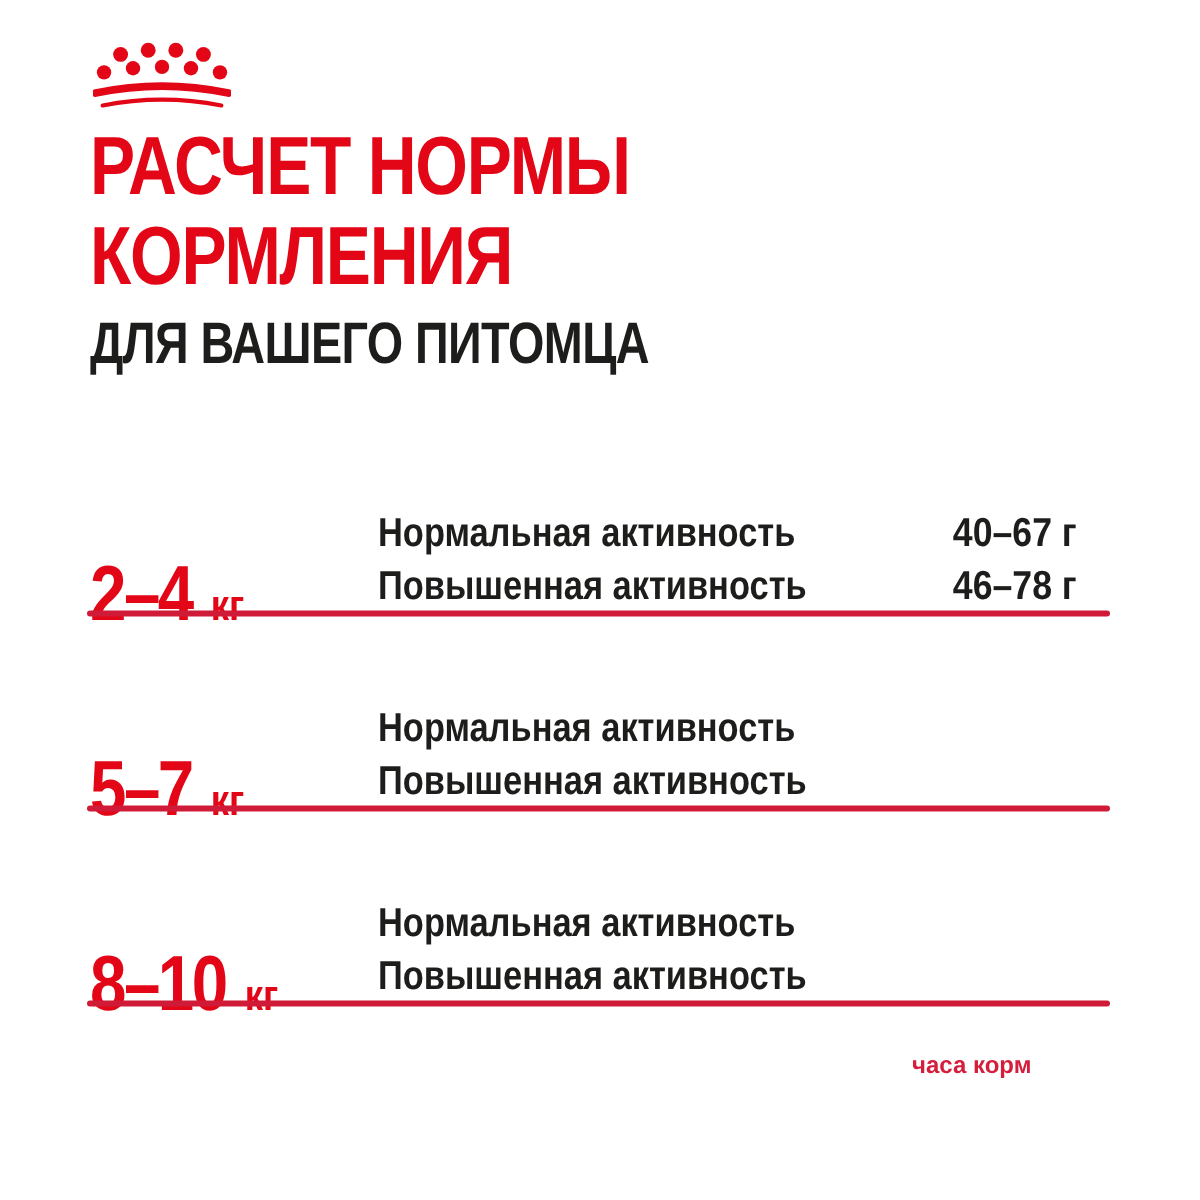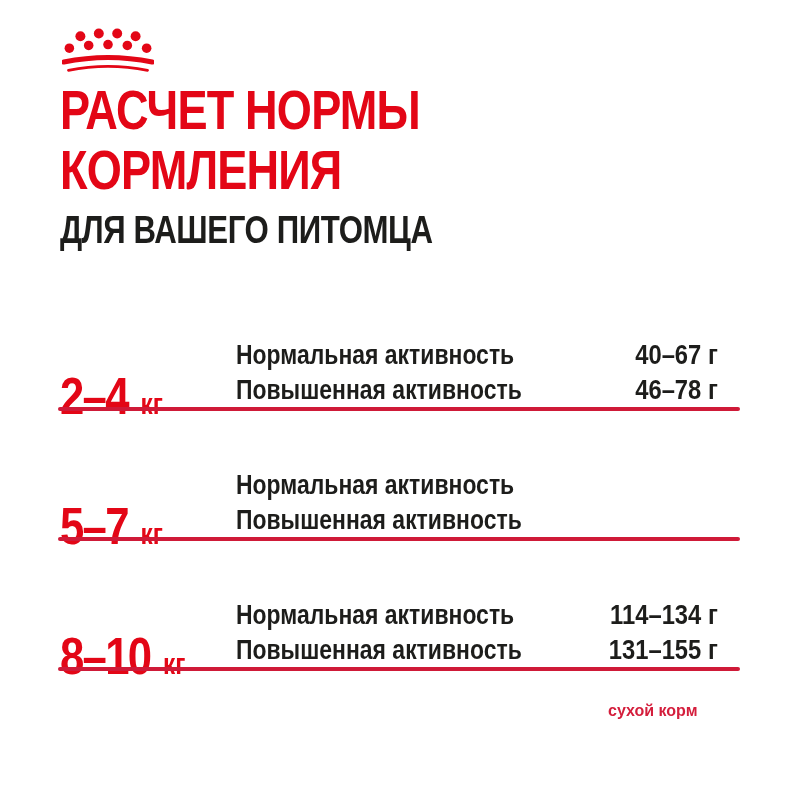--- a/index.html
+++ b/index.html
@@ -49,21 +49,21 @@
   
   .table { position: absolute; left: 58px; top: 330px; width: 684px; }
   .row { position: relative; height: 130px; }
   .weight {
     position: absolute; left: 2px; top: 36px;
     color: #e30616; white-space: nowrap;
     transform: scaleX(0.84); transform-origin: left bottom;
   }
   .weight .weight-range { font-size: 52px; font-weight: 800; letter-spacing: -2px; }
   .weight .weight-unit { font-size: 29px; font-weight: 800; margin-left: 7px; letter-spacing: 0; }
-  .labels { position: absolute; left: 178px; top: 8px; }
+  .labels { position: absolute; left: 194px; top: 8px; }
   .label-line {
     font-size: 27px; font-weight: 700; line-height: 35px;
     color: #1d1d1b; white-space: nowrap;
     transform: scaleX(0.85); transform-origin: left center;
   }
   .values { position: absolute; left: 500px; top: 8px; width: 170px; text-align: right; }
   .value-line {
     font-size: 27px; font-weight: 700; line-height: 35px;
     color: #1d1d1b; white-space: nowrap;
     transform: scaleX(0.88); transform-origin: center center;
@@ -135,22 +135,18 @@
   </div>
 
   <div class="row">
     <div class="weight">
       <span class="weight-range">8–10</span><span class="weight-unit">&nbsp;кг</span>
     </div>
     <div class="labels">
       <div class="label-line">Нормальная активность</div>
       <div class="label-line">Повышенная активность</div>
     </div>
-    <div class="values">
-      <div class="value-line">114–134 г</div>
-      <div class="value-line">131–155 г</div>
-    </div>
     <div class="divider"></div>
   </div>
 </div>
 
-  <div class="footer-note">сухой корм</div>
+  <div class="footer-note">часа корм</div>
 </div>
 
 </body></html>

